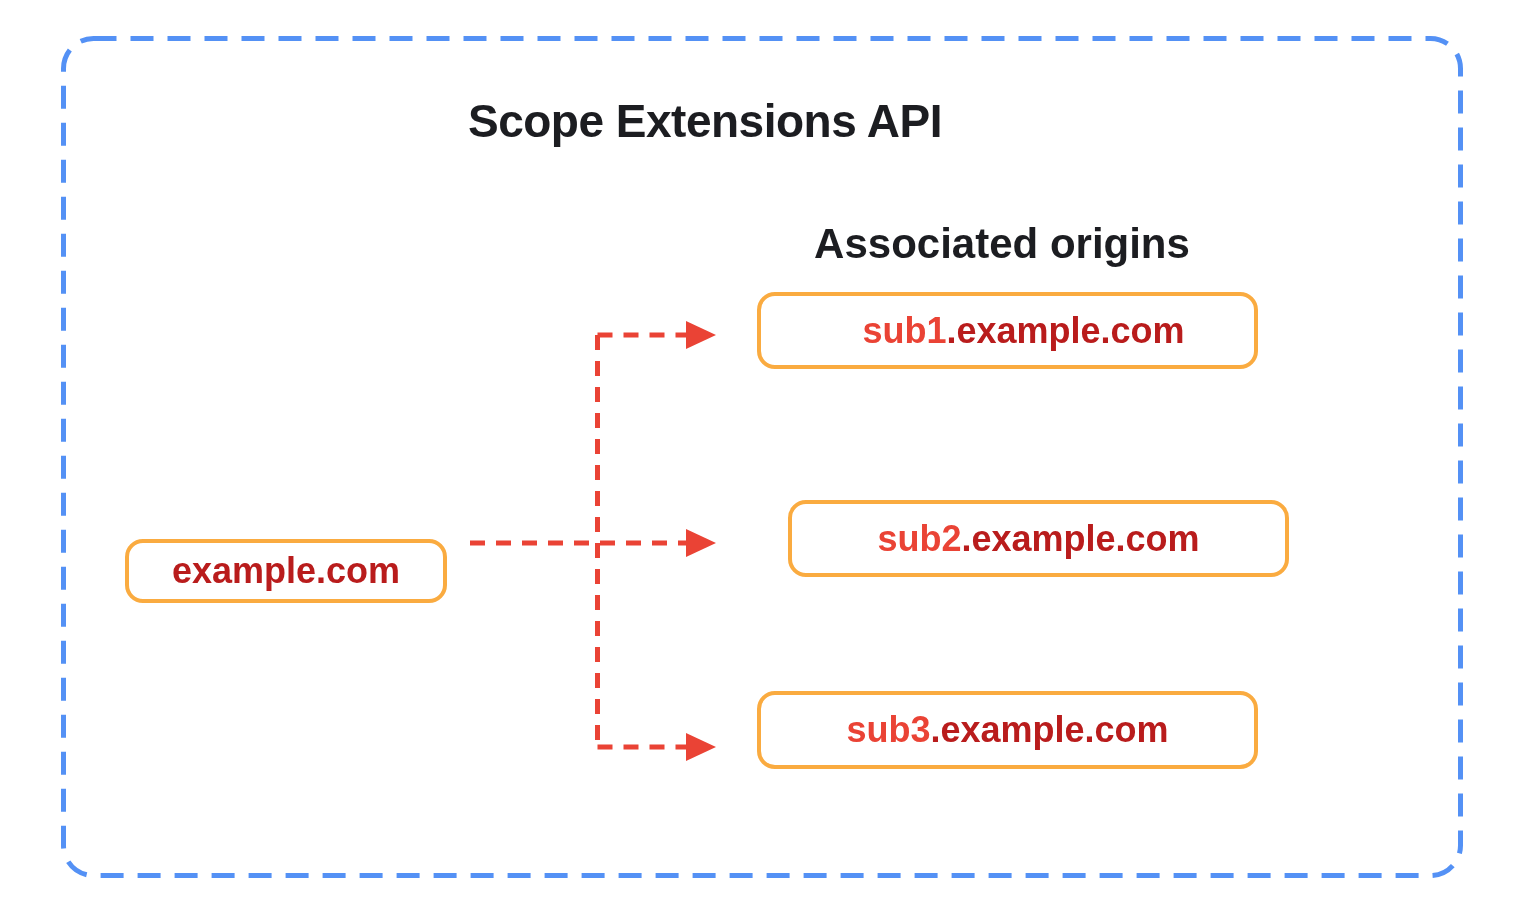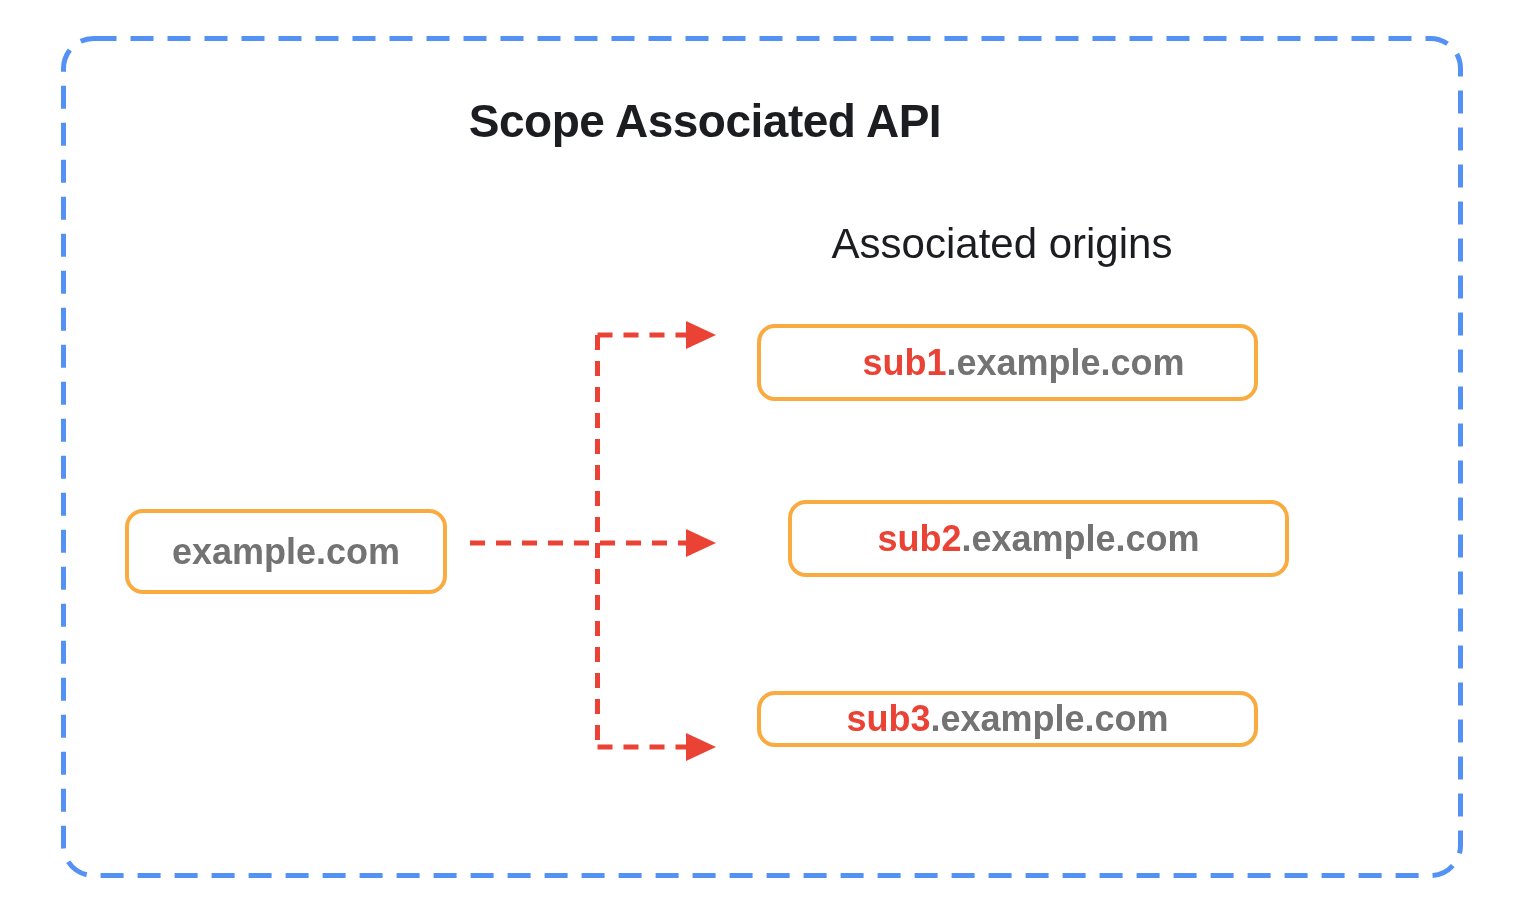--- a/index.html
+++ b/index.html
@@ -29,45 +29,45 @@
     left: 705px;
     transform: translateX(-50%);
     font-size: 46px;
     font-weight: 700;
     color: #1c1d21;
     white-space: nowrap;
     letter-spacing: -0.5px;
   }
   .section-label {
     font-size: 42px;
-    font-weight: 400;
+    font-weight: 700;
     color: #1c1d21;
     white-space: nowrap;
     transform: translateX(-50%);
   }
   .label-main { top: 428px; left: 285px; }
   .label-associated { top: 220px; left: 1002px; }
   .origin-box {
     box-sizing: border-box;
     border: 4px solid #faab40;
     border-radius: 18px;
     background: #ffffff;
     display: flex;
     align-items: center;
     justify-content: center;
     font-size: 36px;
     font-weight: 700;
     white-space: nowrap;
   }
-  .main-box { left: 125px; top: 509px; width: 322px; height: 85px; }
+  .main-box { left: 125px; top: 539px; width: 322px; height: 64px; }
   .sub-box  { left: 757px; width: 501px; height: 77px; }
-  .sub-box-1 { top: 324px; padding-left: 32px; }
+  .sub-box-1 { top: 292px; padding-left: 32px; }
   .sub-box-2 { top: 500px; margin-left: 31px; }
-  .sub-box-3 { top: 691px; height: 56px; }
-  .domain-blue { color: #737373; }
+  .sub-box-3 { top: 691px; height: 78px; }
+  .domain-blue { color: #b91c1c; }
   .subdomain-red { color: #ea4335; }
 </style>
 </head>
 <body>
 
 <div class="canvas">
 
   <svg class="arrow-layer" viewBox="0 0 1520 914">
     <rect x="63.5" y="38.5" width="1397" height="837" rx="30" ry="30" fill="none" stroke="#5491f5" stroke-width="5" stroke-dasharray="23 14"></rect>
 
@@ -77,21 +77,21 @@
 
     <path d="M470 543 H686" fill="none" stroke="#ea4335" stroke-width="5" stroke-dasharray="15 11"></path>
 
     <path d="M597.5 747 H686" fill="none" stroke="#ea4335" stroke-width="5" stroke-dasharray="15 11"></path>
 
     <polygon points="686,321 686,349 716,335" fill="#ea4335"></polygon>
     <polygon points="686,529 686,557 716,543" fill="#ea4335"></polygon>
     <polygon points="686,733 686,761 716,747" fill="#ea4335"></polygon>
   </svg>
 
-  <div class="abs title">Scope Associated API</div>
+  <div class="abs title">Scope Extensions API</div>
 
   <div class="abs section-label label-associated">Associated origins</div>
 
   <div class="abs origin-box main-box">
     <span class="domain-blue">example.com</span>
   </div>
 
   <div class="abs origin-box sub-box sub-box-1">
     <span class="subdomain-red">sub1</span>
       <span class="domain-blue">.example.com</span>

